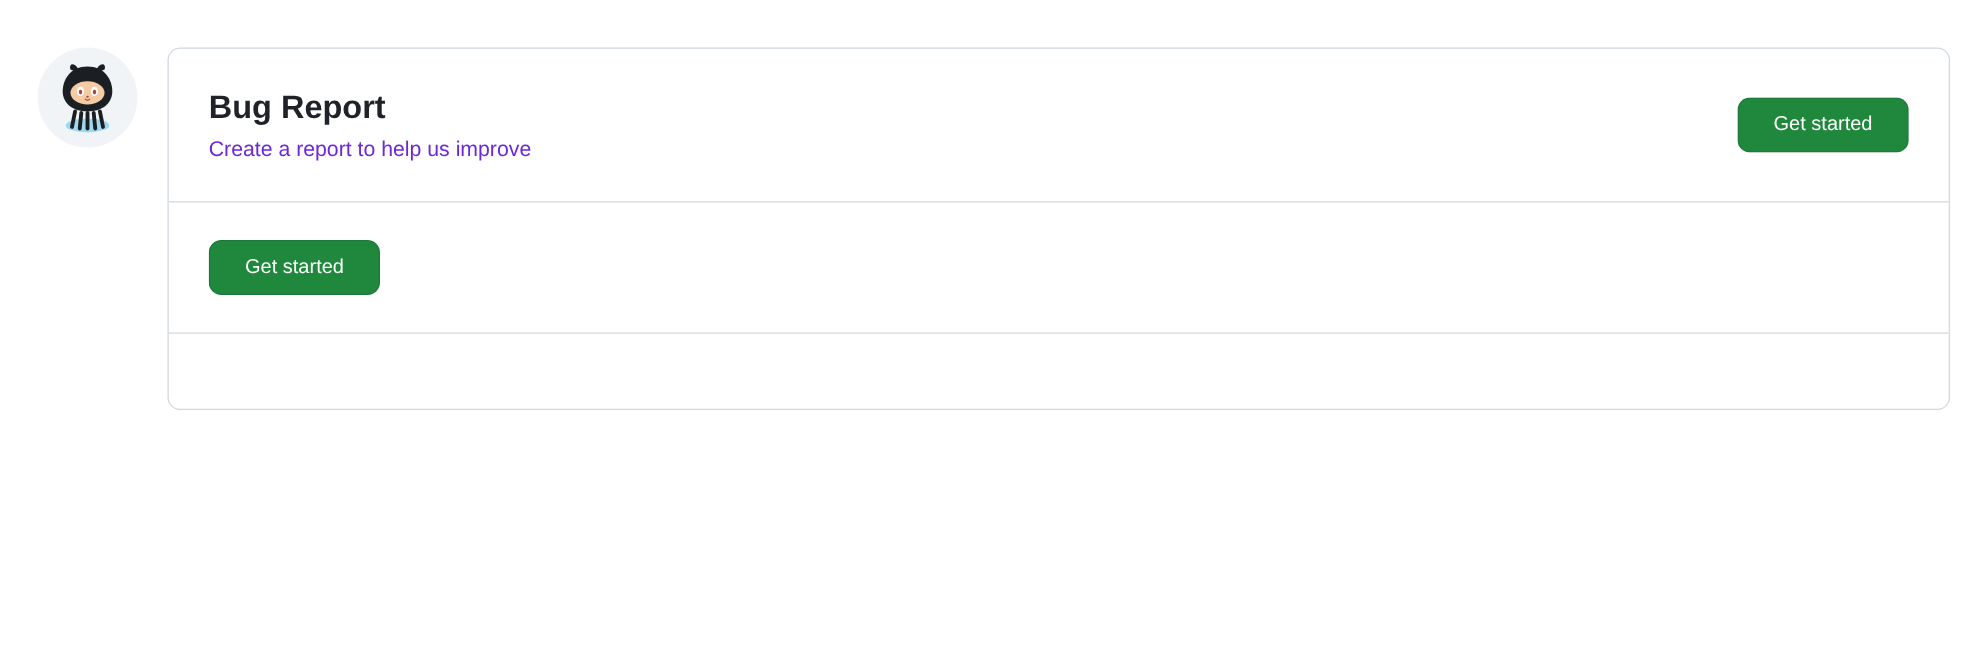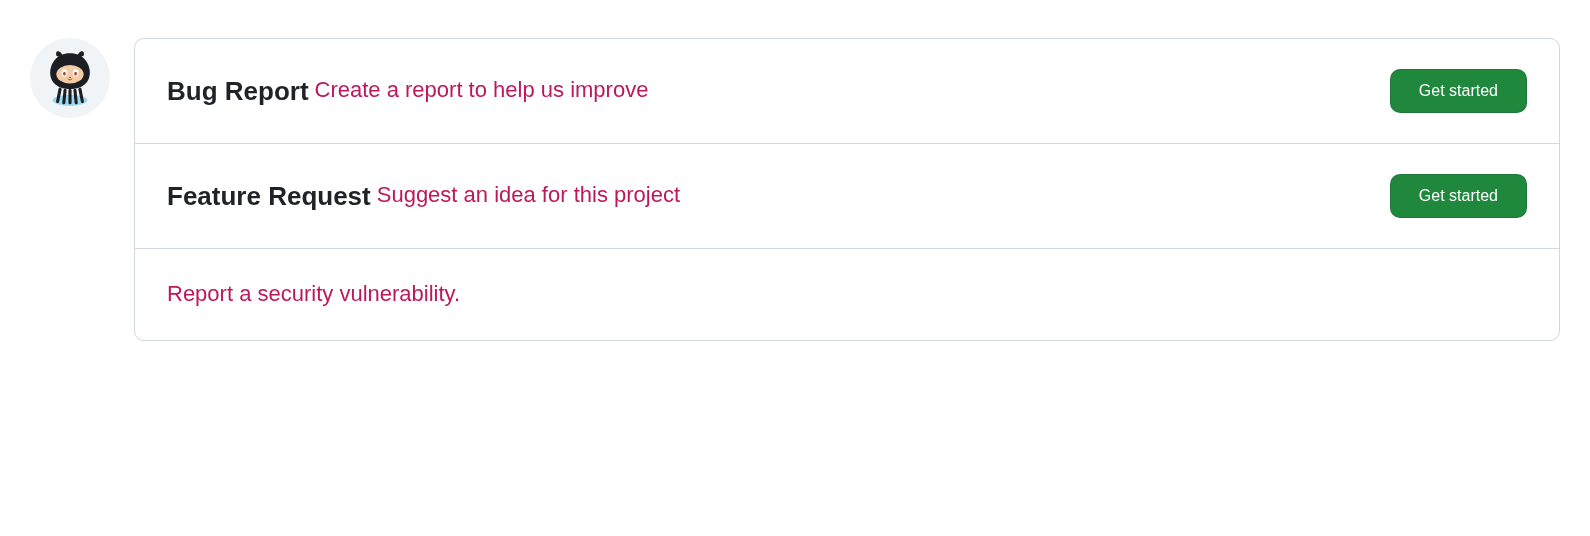--- a/index.html
+++ b/index.html
@@ -44,32 +44,32 @@
       align-items: center;
       justify-content: space-between;
       padding: 30px 32px;
       border-bottom: 1px solid #d0d7de;
     }
     .template-row:last-child {
       border-bottom: none;
     }
     .template-text {
       display: flex;
-      flex-direction: row;
+      flex-direction: column;
       gap: 6px;
     }
     .template-title {
       font-size: 26px;
       font-weight: 600;
       color: #1f2328;
       line-height: 1.25;
     }
     .template-desc {
-      font-size: 22px;
-      color: #be185d;
+      font-size: 17px;
+      color: #6d28d9;
       line-height: 1.4;
     }
     .btn-primary {
       background: #1f883d;
       color: #ffffff;
       border: 1px solid rgba(31, 35, 40, 0.15);
       border-radius: 10px;
       padding: 12px 28px;
       font-size: 16px;
       font-weight: 500;
@@ -117,27 +117,22 @@
 
     <div class="template-row">
       <div class="template-text">
         <div class="template-title">Bug Report</div>
         <div class="template-desc">Create a report to help us improve</div>
       </div>
       <button class="btn-primary">Get started</button>
     </div>
 
     <div class="template-row">
-      <div class="template-text">
-        <div class="template-title">Feature Request</div>
-        <div class="template-desc">Suggest an idea for this project</div>
-      </div>
       <button class="btn-primary">Get started</button>
     </div>
 
     <div class="template-row">
       <div class="template-text">
-        <div class="template-desc">Report a security vulnerability.</div>
       </div>
     </div>
 
   </div>
 </div>
 
 </body></html>

